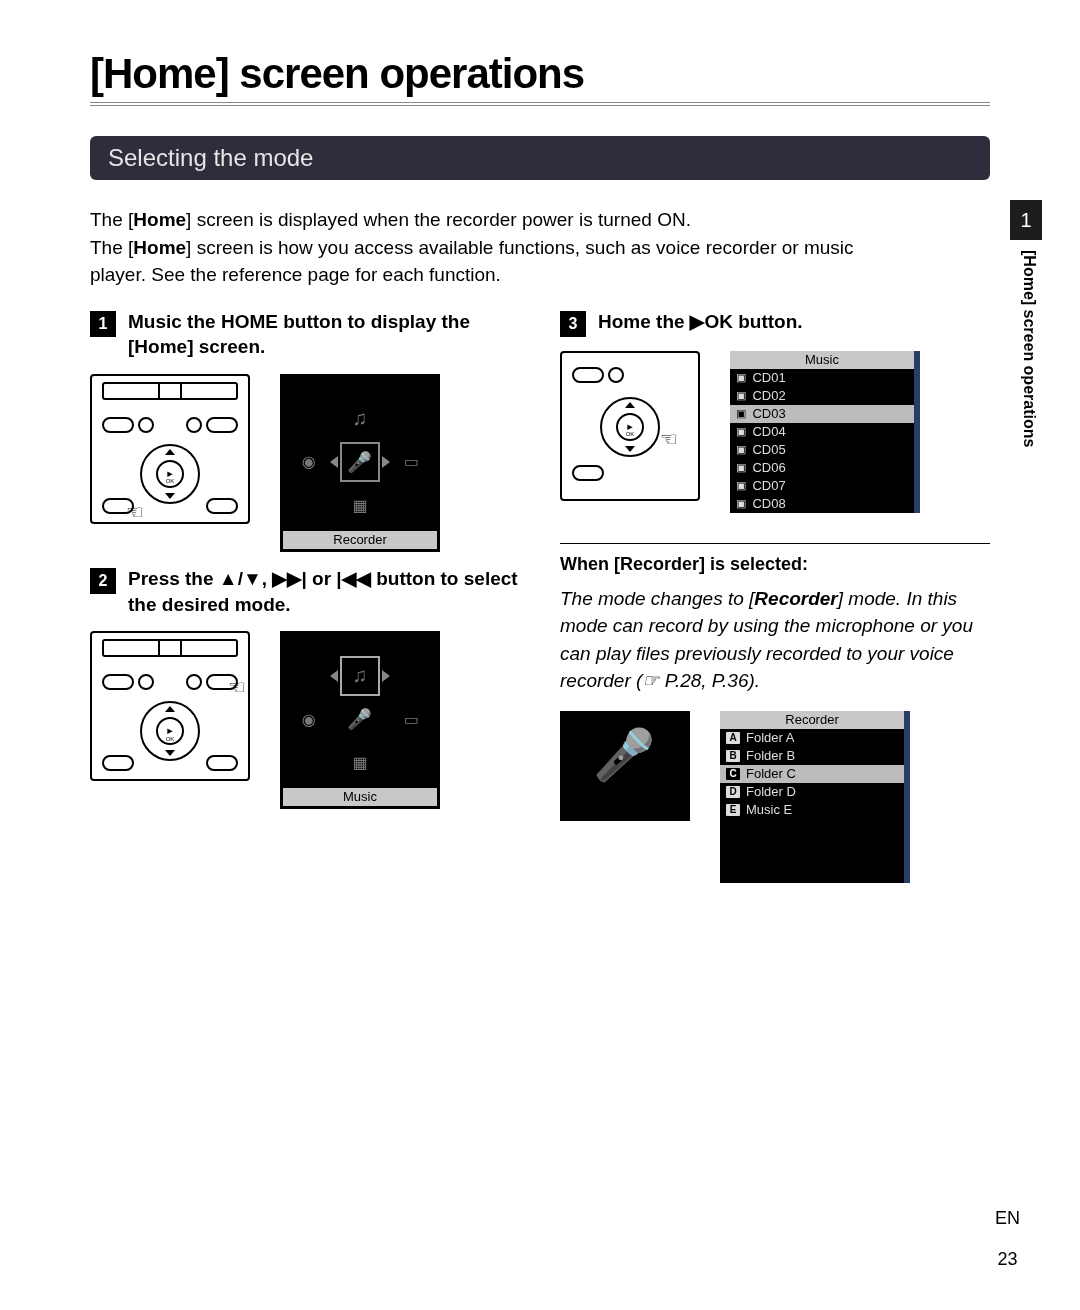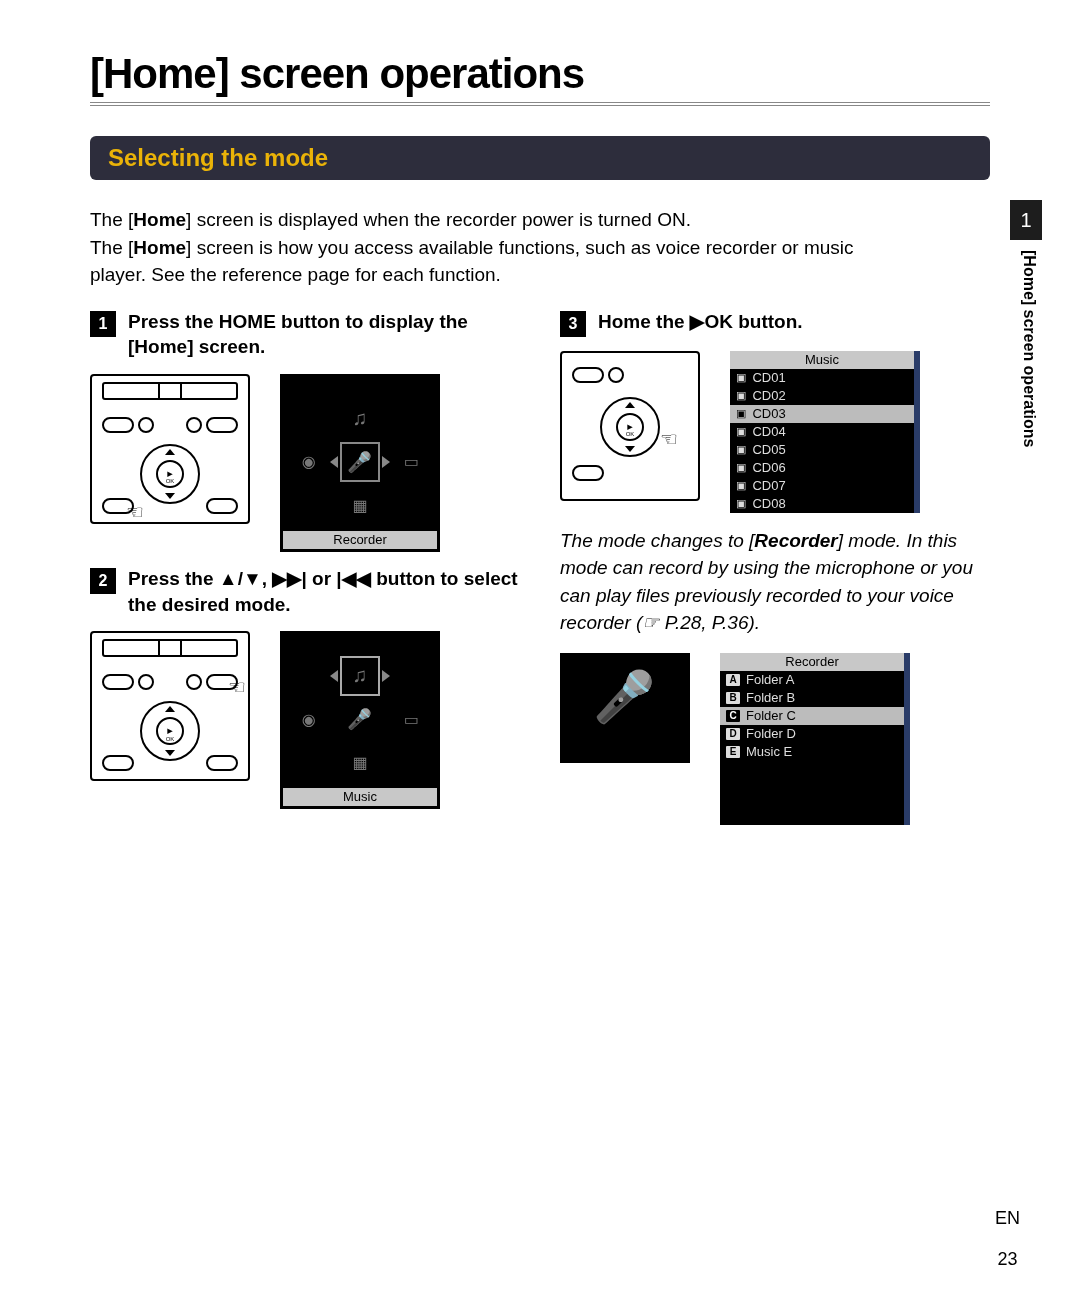--- a/index.html
+++ b/index.html
@@ -16,22 +16,22 @@
     font-size: 42px;
     font-weight: 900;
     font-family: Arial Black, Arial, sans-serif;
     letter-spacing: -1px;
     border-bottom: 4px double #888;
     padding-bottom: 4px;
     margin-bottom: 30px;
   }
   .sub-header {
     background: #2d2d3c;
-    color: #eab308;
-    font-weight: 700;
+    color: #e5e5e5;
+    font-weight: 400;
     font-size: 24px;
     padding: 8px 18px;
     border-radius: 6px;
     margin-bottom: 26px;
   }
   .intro-text {
     font-size: 19px;
     line-height: 1.45;
     margin-bottom: 20px;
     width: 820px;
@@ -242,21 +242,21 @@
   <span>The [</span><b>Home</b><span>] screen is how you access available functions, such as voice recorder or music player. See the reference page for each function.</span>
 </div>
 
 <div class="columns">
 
   <div class="col">
 
     <div class="step-head">
       <span class="step-num">1</span>
       <span>
-        <span>Press the </span><span style="font-weight:900">HOME</span><span> button to display the [</span><span style="font-weight:900">Home</span><span>] screen.</span>
+        <span>Music the </span><span style="font-weight:900">HOME</span><span> button to display the [</span><span style="font-weight:900">Home</span><span>] screen.</span>
       </span>
     </div>
 
     <div class="fig-row">
       <div class="device">
         <div class="spk"></div>
         <div class="sk-l"></div>
           <div class="circ-l"></div>
         <div class="sk-r"></div>
           <div class="circ-r"></div>
@@ -370,20 +370,23 @@
             <span class="ficon">▣</span>
             <span>CD07</span>
           </div>
           <div class="row">
             <span class="ficon">▣</span>
             <span>CD08</span>
           </div>
         </div>
     </div>
 
+    <div class="sub-sel">
+      <span>When [<span style="font-weight:900">Recorder</span>] is selected:</span>
+    </div>
 
     <div class="para">
       <span>The mode changes to [</span><b>Recorder</b><span>] mode. In this mode can record by using the microphone or you can play files previously recorded to your voice recorder (☞ P.28, P.36).</span>
     </div>
 
     <div class="fig-row">
       <div class="lcd short" style="width:130px;height:110px">
         <span class="mic-big">🎤</span>
       </div>
       <div class="list-lcd folders" id="folder-list">

